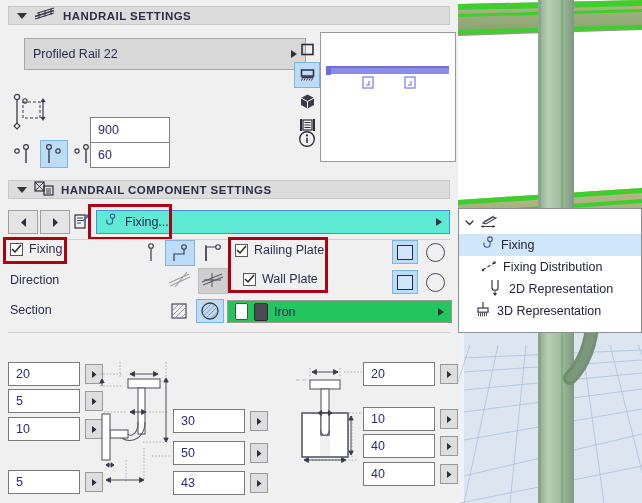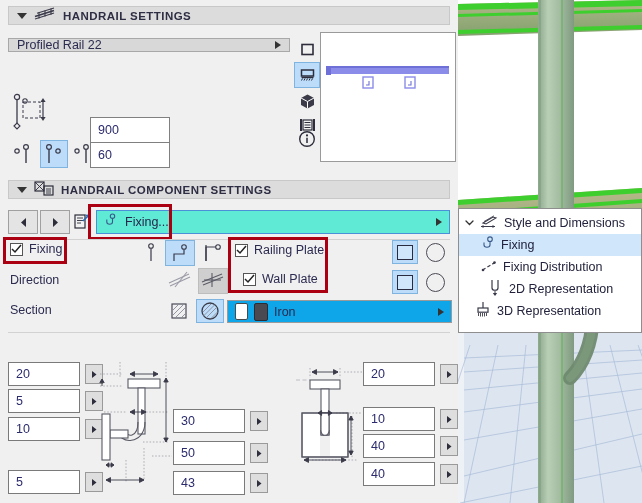--- a/index.html
+++ b/index.html
@@ -99,21 +99,21 @@
 
   
   .shp { position:absolute; width:26px; height:24px; display:flex; align-items:center; justify-content:center; }
   .shp.on { background:#bcdcfa; border:1px solid #7fb4e0; }
   .sq-in { width:16px; height:15px; border:1.6px solid #2b2b40; background:#cfe6fb; }
   .circ { width:19px; height:19px; border:1.5px solid #4a4a55; border-radius:50%; }
 
   
   .matcombo {
     position:absolute; left:227px; top:300px; width:225px; height:23px;
-    background:#0ea5e9; border:1px solid #9a9a9a;
+    background:#22c55e; border:1px solid #9a9a9a;
     display:flex; align-items:center; gap:6px; padding:0 7px;
   }
   .sw-w { width:13px; height:17px; background:#fff; border:1px solid #4a4a4a; border-radius:2px; }
   .sw-d { width:14px; height:18px; background:#4a4a52; border:1px solid #2c2c32; border-radius:2px; }
   .matcombo .txt { flex:1; font-size:12.5px; color:#2b2b50; }
 
   
   .numf {
     position:absolute; height:24px; background:#fff; border:1px solid #7a7a7a;
     display:flex; align-items:center; padding-left:7px;
@@ -226,21 +226,20 @@
       </span>
       <span>
         <svg width="18" height="15" viewBox="0 0 18 15">
           <path d="M3 9 L13 3 L16 4 L6 10 Z" fill="none" stroke="#3a3a4a" stroke-width="1.1"></path>
           <path d="M4 7.5 L14 1.8" stroke="#3a3a4a" stroke-width="0.8"></path>
           <path d="M1 12.5 H15" stroke="#3a3a4a" stroke-width="1"></path>
           <path d="M1 12.5 l2.5 -1.6 v3.2 z" fill="#3a3a4a"></path>
           <path d="M15 12.5 l-2.5 -1.6 v3.2 z" fill="#3a3a4a"></path>
         </svg>
       </span>
-      <span class="lbl">Style and Dimensions</span>
     </div>
 
     <div class="tnode sel" style="padding-left:22px;">
       <span>
         <svg width="14" height="16" viewBox="0 0 14 16">
           <circle cx="9" cy="3.2" r="2.3" fill="none" stroke="#3a5a8a" stroke-width="1.1"></circle>
           <path d="M9 5.5 V9 C9 12, 3 12, 3 9 V6.5" fill="none" stroke="#3a5a8a" stroke-width="1.1"></path>
         </svg>
       </span>
       <span class="lbl">Fixing</span>
@@ -288,21 +287,21 @@
         <svg width="22" height="16" viewBox="0 0 22 16">
           <path d="M1 10.5 L20 4.5" stroke="#3a3a4a" stroke-width="1.6"></path>
           <path d="M1 13 L20 7" stroke="#3a3a4a" stroke-width="1.1"></path>
           <path d="M5 12.6 V6.2 M11 10.6 V4.4 M17 8.8 V2.6" stroke="#3a3a4a" stroke-width="1.1"></path>
           <path d="M3 7.2 L20 2" stroke="#3a3a4a" stroke-width="1.1"></path>
         </svg>
       </span>
       <span class="sect-title">HANDRAIL SETTINGS</span>
     </div>
 
-    <div class="combo" style="left:8px; top:38px; width:282px; height:14px;">
+    <div class="combo" style="left:24px; top:38px; width:282px; height:32px;">
       <span class="txt">Profiled Rail 22</span>
       <span class="arrow-r"></span>
     </div>
 
     <div class="strip-btn" style="left:294px; top:36px;">
       <svg width="15" height="15" viewBox="0 0 15 15">
           <rect x="2" y="2.5" width="11" height="10" fill="none" stroke="#2d2d3c" stroke-width="1.6"></rect>
         </svg>
     </div>
     <div class="strip-btn on" style="left:294px; top:62px;">

